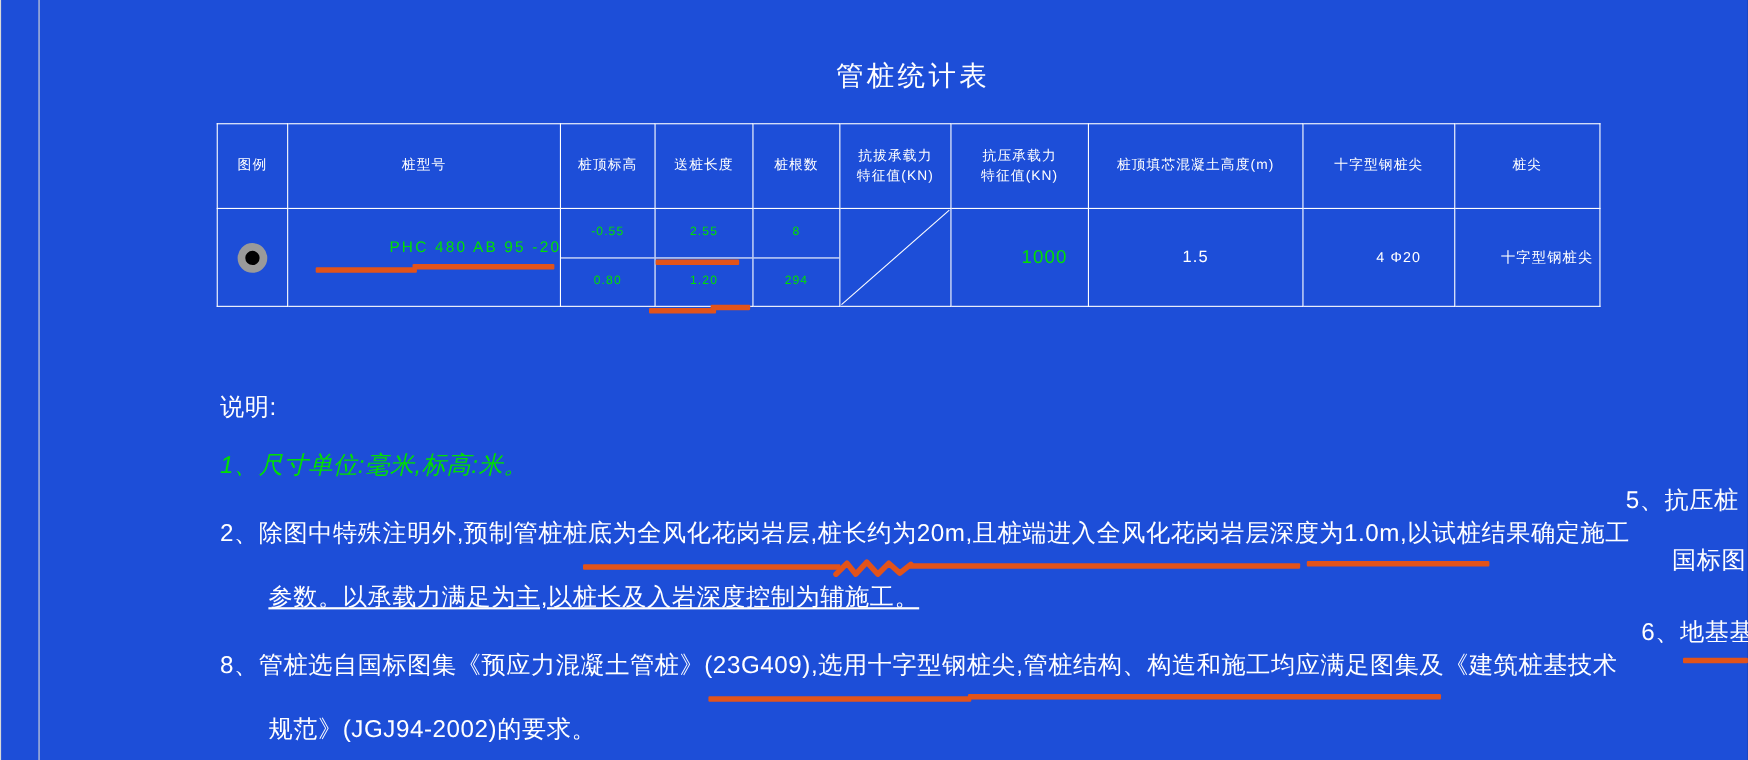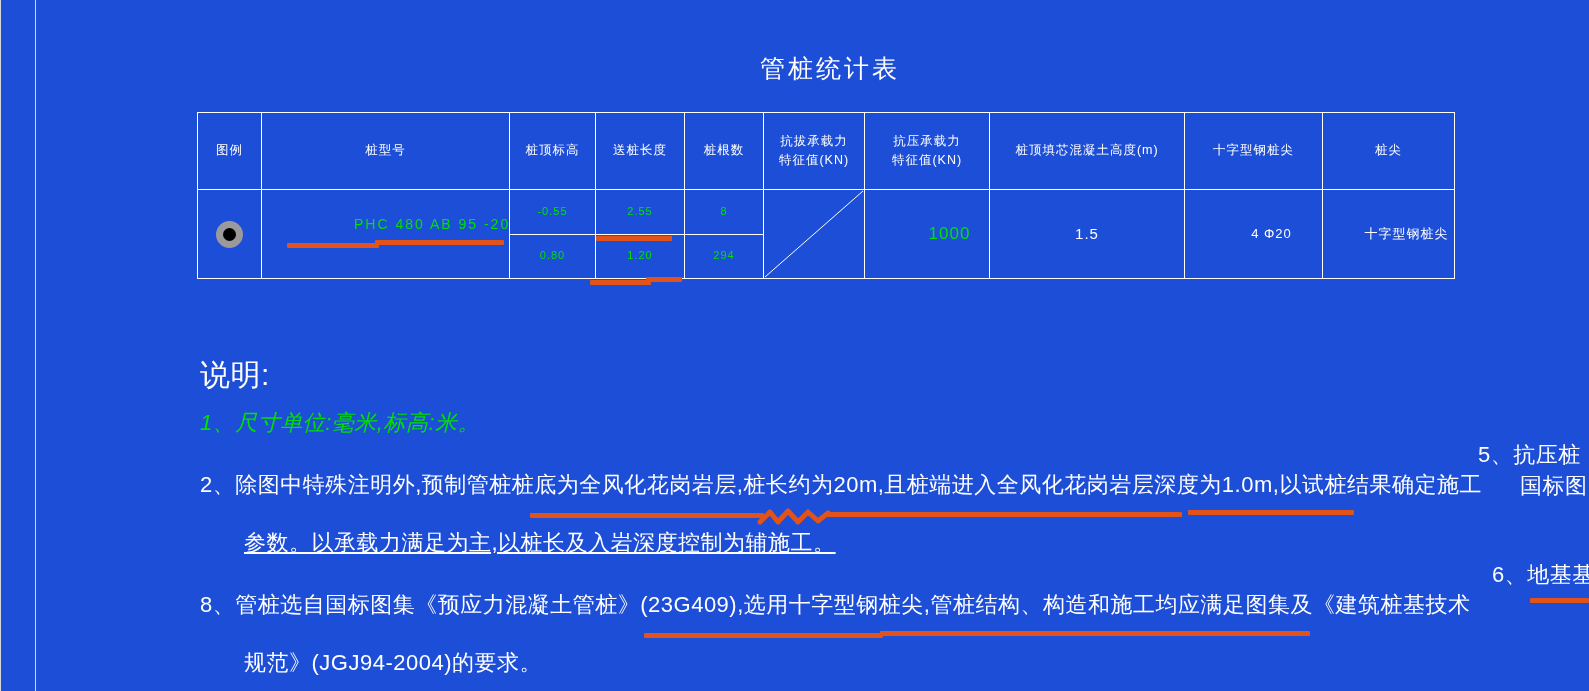--- a/index.html
+++ b/index.html
@@ -145,21 +145,21 @@
   #notes { position: absolute; left: 0; top: 0; }
   .note-line {
     position: absolute;
     white-space: nowrap;
     color: #ffffff;
     font-size: 22px;
     letter-spacing: 0.5px;
     font-family: "Liberation Sans", sans-serif;
   }
   .note-green { color: #00e000; }
-  .note-head  { font-size: 30px; }
+  .note-head  { font-size: 22px; }
 
   
   .note-right {
     position: absolute;
     white-space: nowrap;
     color: #ffffff;
     font-size: 22px;
     letter-spacing: 0.5px;
   }
 
@@ -264,26 +264,26 @@
 
   <div id="notes">
     <div class="note-line note-head" style="left:200px; top:355px;">说明:</div>
 
     <div class="note-line note-green" style="left:200px; top:408px;font-style:italic;">1、尺寸单位:毫米,标高:米。</div>
 
     <div class="note-line" style="left:200px; top:470px;">2、除图中特殊注明外,预制管桩桩底为全风化花岗岩层,桩长约为20m,且桩端进入全风化花岗岩层深度为1.0m,以试桩结果确定施工</div>
     <div class="note-line" style="left:244px; top:528px;text-decoration:underline;">参数。以承载力满足为主,以桩长及入岩深度控制为辅施工。</div>
 
     <div class="note-line" style="left:200px; top:590px;">8、管桩选自国标图集《预应力混凝土管桩》(23G409),选用十字型钢桩尖,管桩结构、构造和施工均应满足图集及《建筑桩基技术</div>
-    <div class="note-line" style="left:244px; top:648px;">规范》(JGJ94-2004)的要求。</div>
+    <div class="note-line" style="left:244px; top:648px;">规范》(JGJ94-2002)的要求。</div>
   </div>
 
   <div>
     <div class="note-right" style="left:1478px; top:440px;">5、抗压桩</div>
-    <div class="note-right" style="left:1520px; top:471px;">国标图</div>
+    <div class="note-right" style="left:1520px; top:494px;">国标图</div>
     <div class="note-right" style="left:1460px; top:560px;margin-left:32px;">6、地基基</div>
   </div>
 
   <div>
 
     <div class="marker" style="left:287px; top:243px; width:92px;"></div>
     <div class="marker" style="left:375px; top:240px; width:129px;"></div>
 
     <div class="marker" style="left:596px; top:236px; width:76px;"></div>
 

